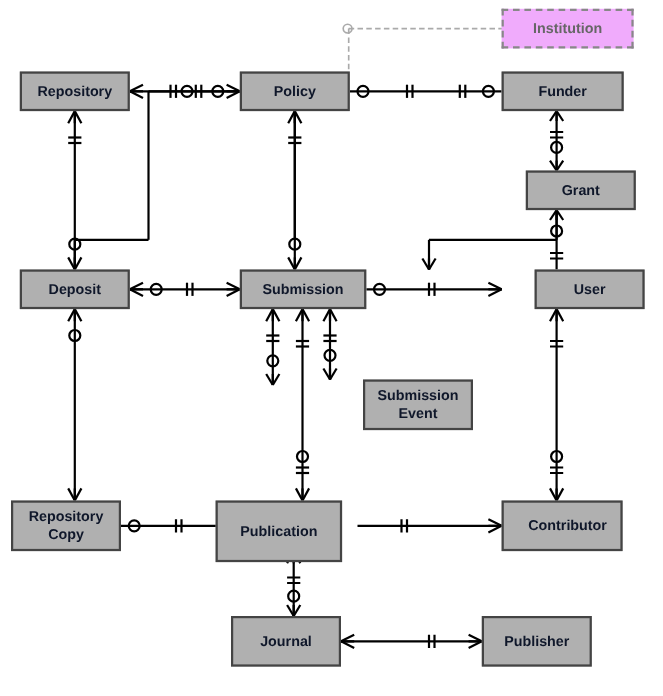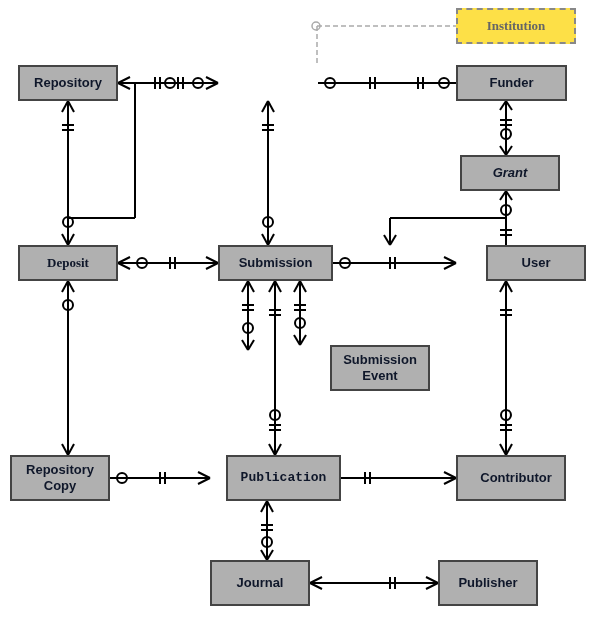--- a/index.html
+++ b/index.html
@@ -32,24 +32,23 @@
       align-items: center;
       justify-content: center;
       text-align: center;
       font-weight: bold;
       color: #0f172a;
       z-index: 2;
       padding: 4px 6px;
       line-height: 1.2;
     }
     .entity-box.dashed {
-      background: #fde047;
+      background: #f0abfc;
       border: 2px dashed #888;
       color: #666;
-      font-family: Liberation Serif, serif;
     }
   </style>
 </head>
 <body>
 
 <div class="diagram-container">
 
   <svg class="diagram-svg">
     <defs>
       <marker id="crow-many" markerWidth="10" markerHeight="10" refX="0" refY="5" orient="auto">
@@ -328,30 +327,33 @@
   </svg>
 
   <div class="entity-box dashed" style="left:456px; top:8px; width:120px; height:36px;">
     <span>Institution</span>
   </div>
 
   <div class="entity-box" style="left:18px; top:65px; width:100px; height:36px;">
     <span>Repository</span>
   </div>
 
+  <div class="entity-box" style="left:218px; top:65px; width:100px; height:36px;">
+    <span>Policy</span>
+  </div>
 
   <div class="entity-box" style="left:456px; top:65px; width:111px; height:36px;">
     <span>Funder</span>
   </div>
 
-  <div class="entity-box" style="left:460px; top:155px; width:100px; height:36px;font-style:italic;">
+  <div class="entity-box" style="left:478px; top:155px; width:100px; height:36px;">
     <span>Grant</span>
   </div>
 
-  <div class="entity-box" style="left:18px; top:245px; width:100px; height:36px;font-family:Liberation Serif, serif;">
+  <div class="entity-box" style="left:18px; top:245px; width:100px; height:36px;">
     <span>Deposit</span>
   </div>
 
   <div class="entity-box" style="left:218px; top:245px; width:115px; height:36px;">
     <span>Submission</span>
   </div>
 
   <div class="entity-box" style="left:456px; top:245px; width:100px; height:36px;margin-left:30px;">
     <span>User</span>
   </div>
@@ -360,21 +362,21 @@
   <div class="entity-box" style="left:330px; top:345px; width:100px; height:46px;">
     <span style="white-space:pre-line;">Submission
 Event</span>
   </div>
 
   <div class="entity-box" style="left:10px; top:455px; width:100px; height:46px;">
     <span style="white-space:pre-line;">Repository
 Copy</span>
   </div>
 
-  <div class="entity-box" style="left:226px; top:455px; width:115px; height:46px;font-family:Liberation Mono, monospace;">
+  <div class="entity-box" style="left:196px; top:455px; width:115px; height:56px;">
     <span>Publication</span>
   </div>
 
   <div class="entity-box" style="left:456px; top:455px; width:110px; height:46px;padding-left:16px;">
     <span>Contributor</span>
   </div>
 
   <div class="entity-box" style="left:438px; top:560px; width:100px; height:46px;">
     <span>Publisher</span>
   </div>

